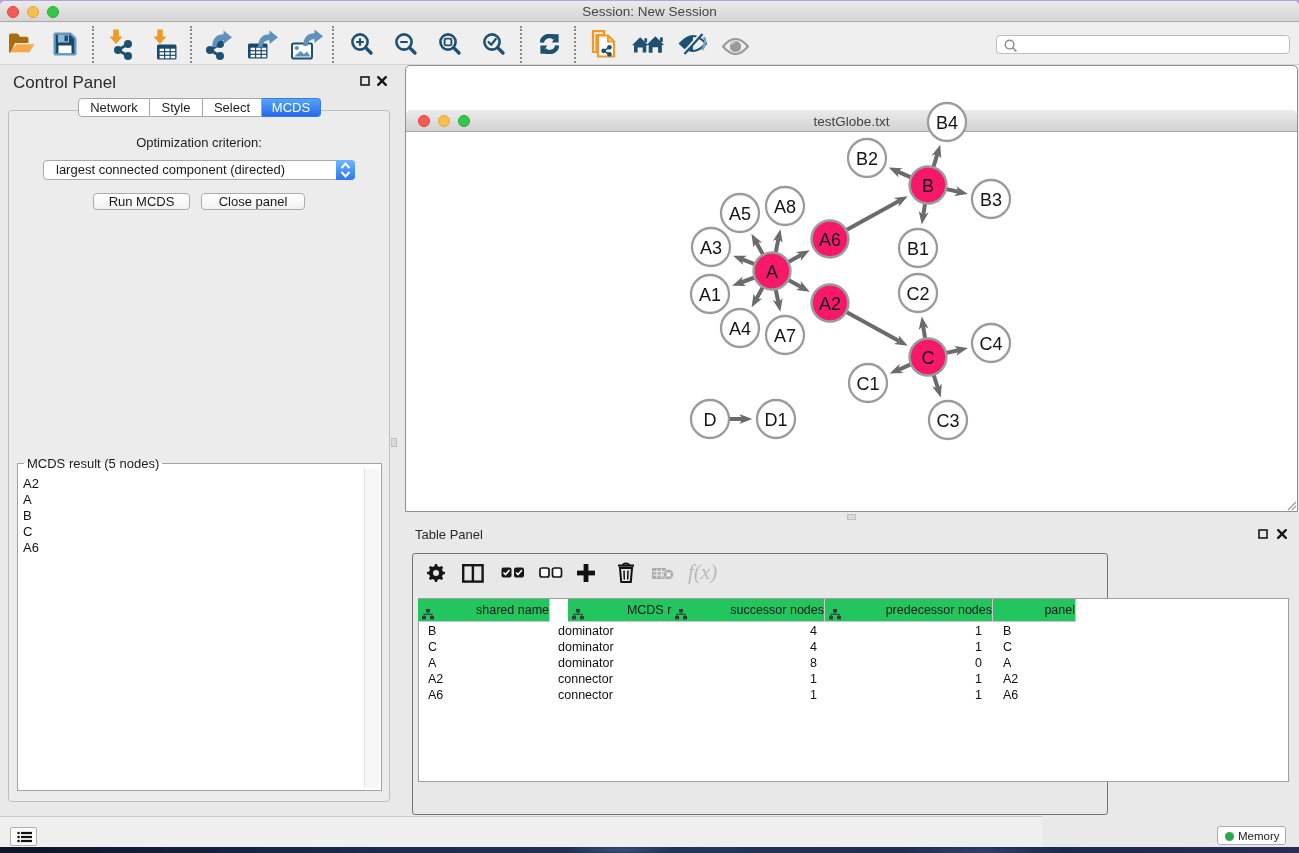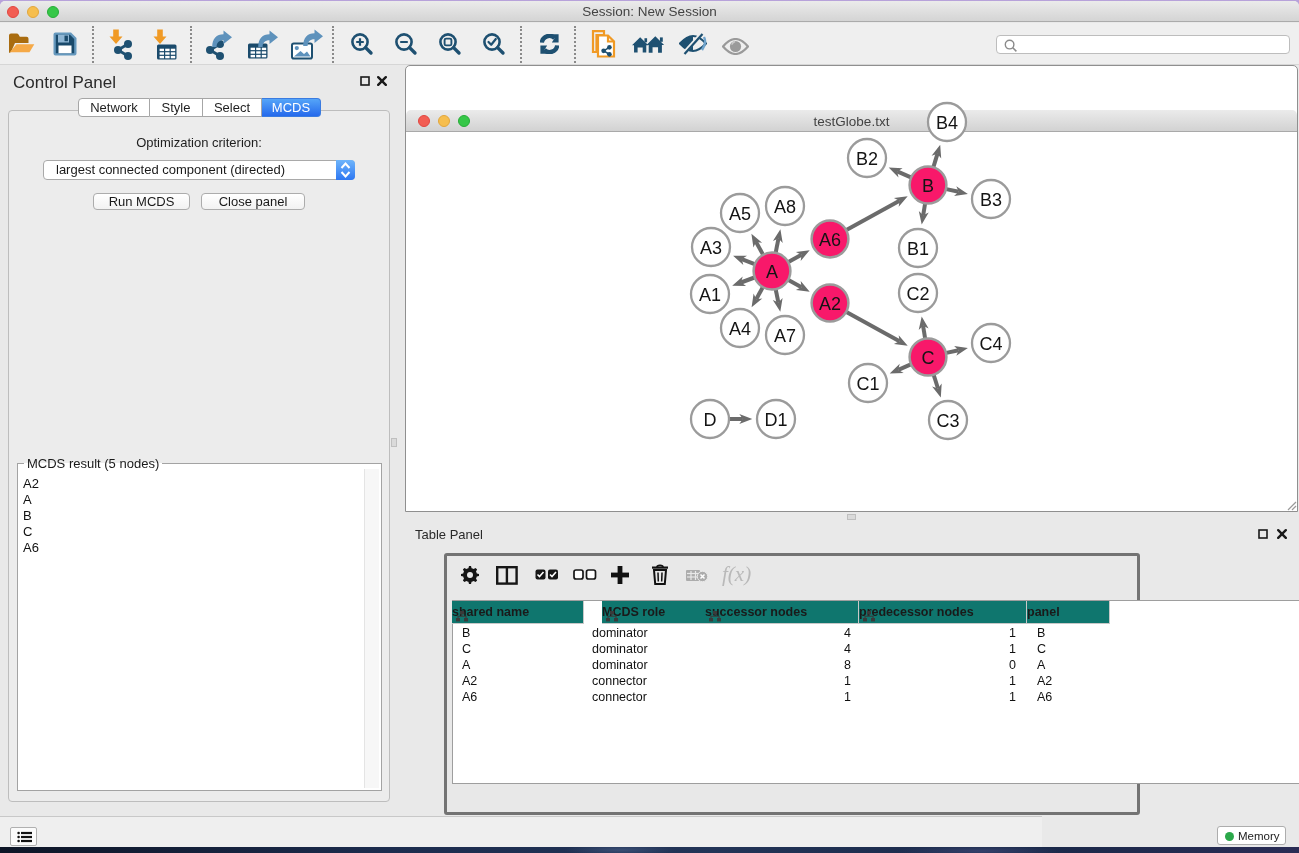--- a/index.html
+++ b/index.html
@@ -23,23 +23,23 @@
 .optlabel{position:absolute;left:0;top:24px;width:100%;text-align:center;font-size:13px;color:#1E1E1E;}
 .dropdown{position:absolute;left:34px;top:49px;width:312px;height:20px;background:#fff;border:1px solid #A9A9A9;border-radius:4px;font-size:13px;line-height:18px;color:#1A1A1A;padding-left:12px;}
 .stepper{position:absolute;right:-1px;top:-1px;width:19px;height:20px;border-radius:0 4px 4px 0;background:linear-gradient(#6FB5FB,#2D77F2);}
 .btn{position:absolute;height:17px;background:linear-gradient(#FFFFFF,#F2F2F2);border:1px solid #ACACAC;border-radius:4px;font-size:13px;line-height:15px;text-align:center;color:#1A1A1A;}
 .fieldset{position:absolute;left:8px;top:352px;width:365px;height:328px;background:#fff;border:1px solid #A3A3A3;}
 .fieldlabel{position:absolute;left:6px;top:-8px;font-size:13px;color:#1A1A1A;padding:0 3px;background:linear-gradient(#ECECEC 50%,#FFFFFF 50%);}
 .mlist{position:absolute;left:5px;top:12px;font-size:13px;line-height:16px;color:#111;}
 .vtrack{position:absolute;right:2px;top:5px;width:15px;bottom:2px;background:#F7F7F7;border-left:1px solid #E4E4E4;}
 .netwin{position:absolute;left:405px;top:-1px;width:893px;height:447px;background:#fff;border:1px solid #8F8F8F;border-radius:5px 5px 0 0;}
 .nw-titlebar{position:absolute;left:0;top:0;width:100%;height:22px;background:linear-gradient(#EBEBEB,#D2D2D2);border-bottom:1px solid #A9A9A9;border-radius:5px 5px 0 0;margin-top:44px;}
-.tpbox{position:absolute;left:412px;top:487px;width:696px;height:262px;background:#E8E8E8;border:3px solid #737373;border-radius:3px;margin-left:32px;}
+.tpbox{position:absolute;left:412px;top:487px;width:696px;height:262px;background:#E8E8E8;border:1px solid #737373;border-radius:3px;}
 .ttable{position:absolute;left:5px;top:44px;width:871px;height:184px;background:#fff;border:1px solid #9E9E9E;}
-.th{position:absolute;top:0;height:23px;background:#0f766e;border-right:1px solid #C8C8C8;border-bottom:1px solid #C8C8C8;font-size:12.5px;color:#1A1A1A;text-align:left;line-height:23px;font-weight:bold;}
+.th{position:absolute;top:0;height:23px;background:#22c55e;border-right:1px solid #C8C8C8;border-bottom:1px solid #C8C8C8;font-size:12.5px;color:#1A1A1A;text-align:right;line-height:23px;}
 .tcell{position:absolute;font-size:12.5px;color:#111;height:16px;line-height:16px;}
 .btabs{position:absolute;top:724px;height:21px;display:flex;left:672px;}
 .statusbar{position:absolute;left:0;top:815px;width:1042px;height:31px;background:#EFEFEF;border-top:1px solid #C8C8C8;}
 .membtn{position:absolute;left:1217px;top:9px;width:69px;height:19px;background:#fff;border:1px solid #ADADAD;border-radius:3px;font-size:11.5px;color:#222;}
 .listbtn{position:absolute;left:10px;top:10px;width:27px;height:19px;background:#FBFBFB;border:1px solid #B0B0B0;border-radius:2px;}
 .wall{position:absolute;left:0;top:847px;width:1299px;height:6px;background:radial-gradient(ellipse 80px 8px at 620px 3px,#3A4E74 0%,transparent 70%),radial-gradient(ellipse 120px 8px at 980px 4px,#35406B 0%,transparent 70%),linear-gradient(90deg,#0D1526,#1C2C4E 30%,#223457 55%,#1A2949 80%,#2A2C55);}
 .icon{position:absolute;}
 text{font-family:"Liberation Sans",sans-serif;}
 </style></head>
 <body>

